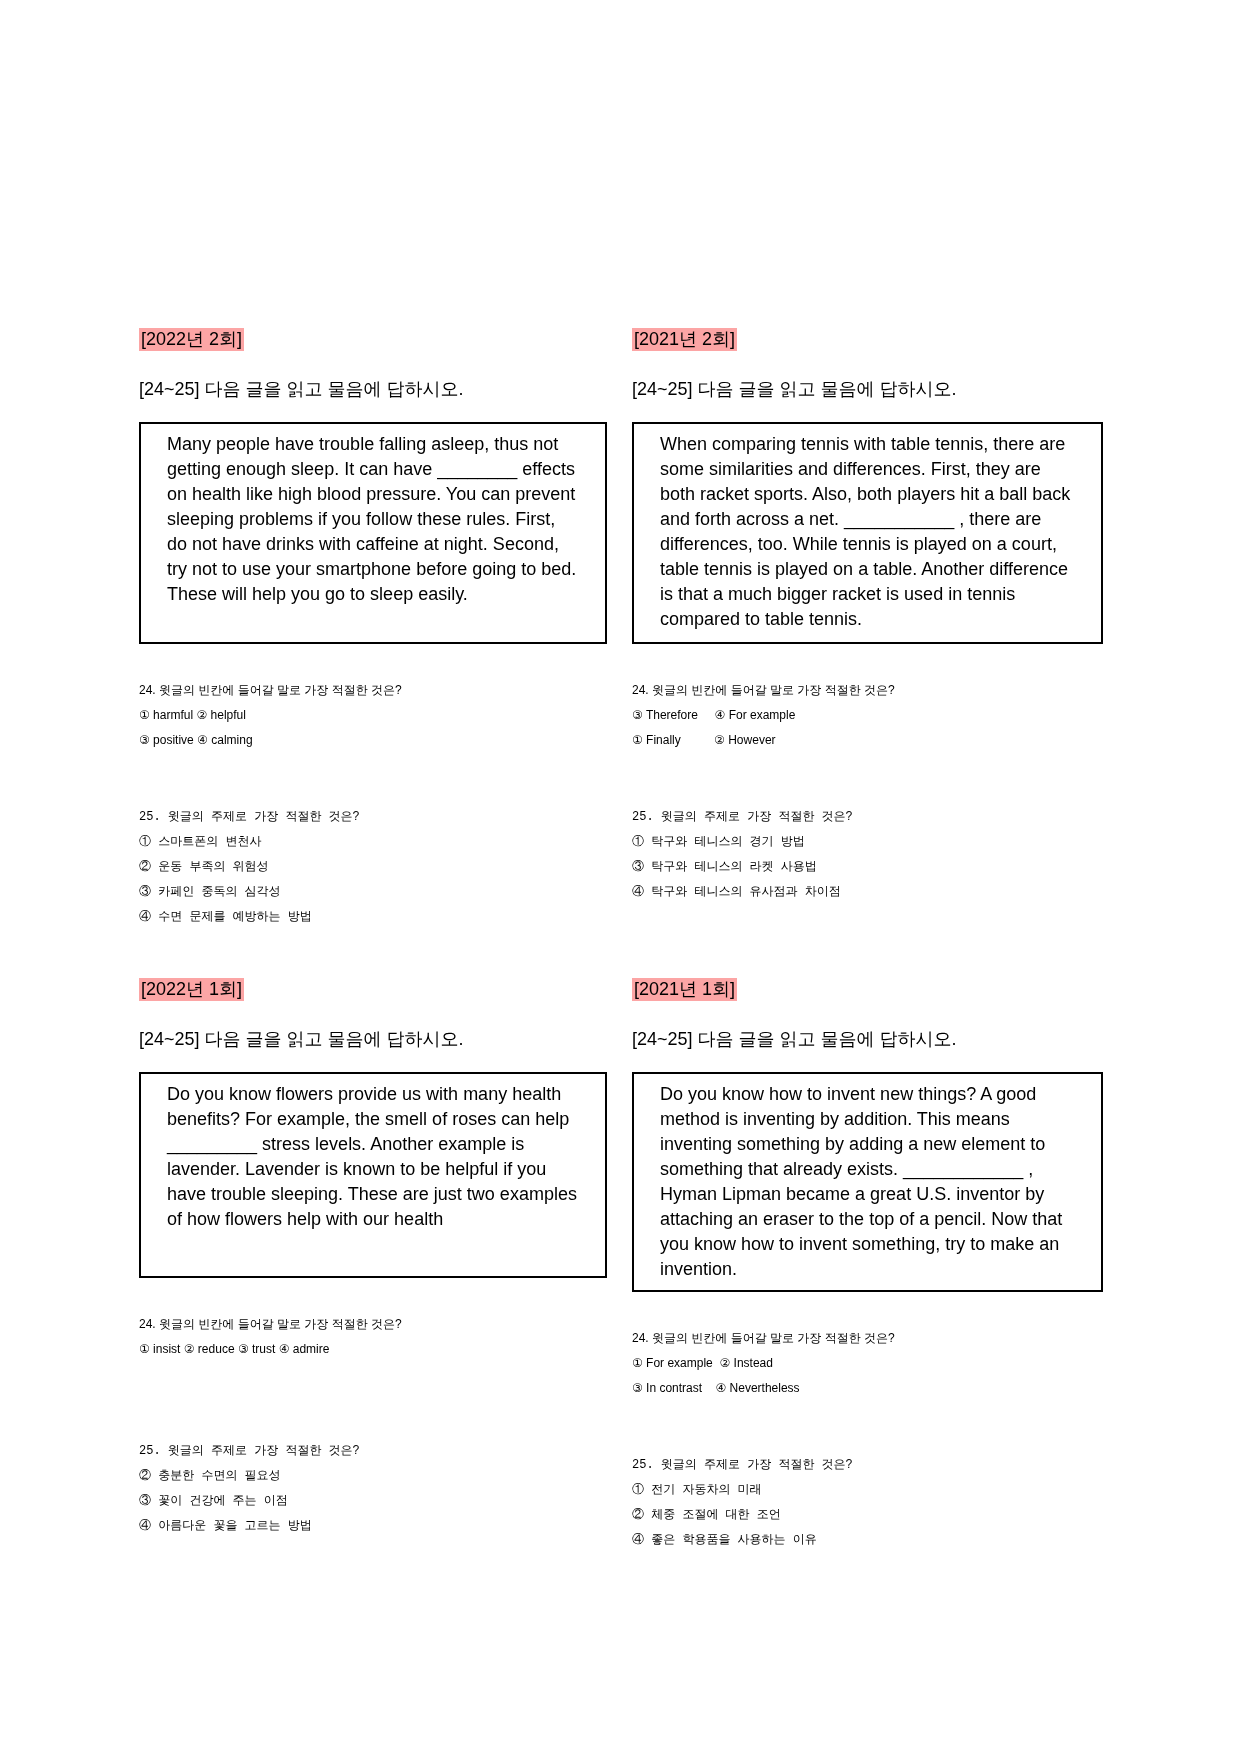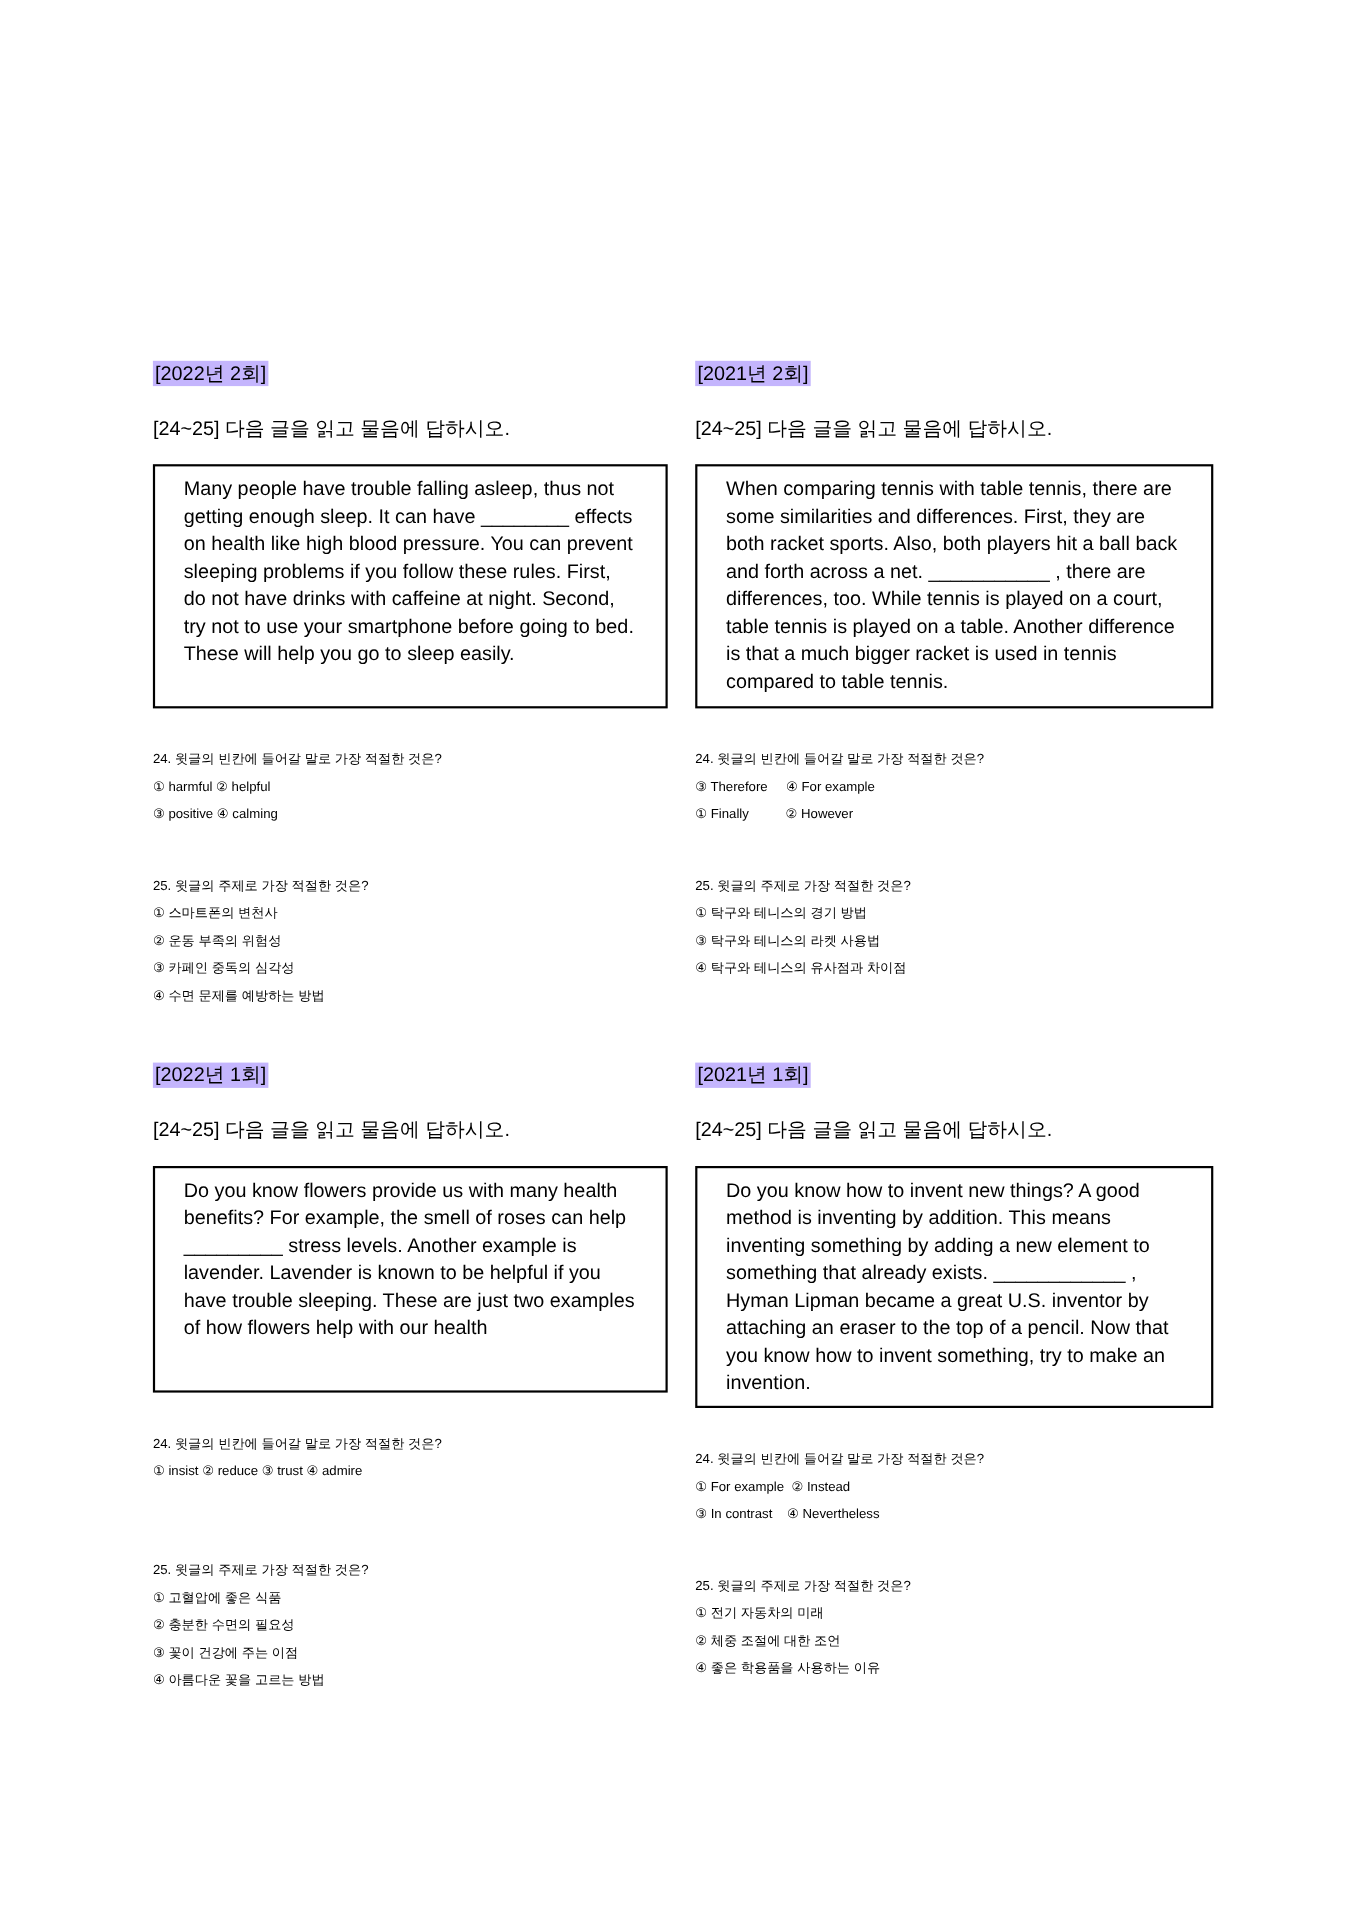--- a/index.html
+++ b/index.html
@@ -25,21 +25,21 @@
     display: grid;
     grid-template-columns: 468px 471px;
     column-gap: 25px;
     grid-auto-rows: min-content;
   }
   .section {
     margin-bottom: 48px;
   }
   .badge {
     display: inline-block;
-    background: #c4b5fd;
+    background: #fca5a5;
     font-size: 18px;
     line-height: 23px;
     padding: 0 2px;
   }
   .instr {
     margin-top: 26px;
     font-size: 18px;
     line-height: 24px;
   }
   .passage {
@@ -49,21 +49,21 @@
     font-size: 18px;
     line-height: 25px;
     box-sizing: border-box;
   }
   .passage.tall { min-height: 222px; }
   .passage.mid  { min-height: 206px; }
   .qblock {
     margin-top: 34px;
   }
   .qblock.q24 { min-height: 75px; }
-  .qblock.q25 { margin-top: 40px; }
+  .qblock.q25 { margin-top: 52px; font-family: Liberation Mono, monospace; }
   .qline {
     font-size: 12px;
     line-height: 25px;
     white-space: pre-wrap;
   }
 </style>
 </head>
 <body>
 
 <div class="page">
@@ -113,21 +113,20 @@
       <div class="instr">[24~25] 다음 글을 읽고 물음에 답하시오.</div>
       <div class="passage mid">
         <span>Do you know flowers provide us with many health benefits? For example, the smell of roses can help _________ stress levels. Another example is lavender. Lavender is known to be helpful if you have trouble sleeping. These are just two examples of how flowers help with our health</span>
       </div>
       <div class="qblock q24">
         <div class="qline">24. 윗글의 빈칸에 들어갈 말로 가장 적절한 것은?</div>
         <div class="qline">① insist ② reduce ③ trust ④ admire</div>
       </div>
       <div class="qblock q25">
         <div class="qline">25. 윗글의 주제로 가장 적절한 것은?</div>
-        <div class="qline">① 고혈압에 좋은 식품</div>
         <div class="qline">② 충분한 수면의 필요성</div>
         <div class="qline">③ 꽃이 건강에 주는 이점</div>
         <div class="qline">④ 아름다운 꽃을 고르는 방법</div>
       </div>
     </div>
 
     <div class="section">
       <span class="badge">[2021년 1회]</span>
       <div class="instr">[24~25] 다음 글을 읽고 물음에 답하시오.</div>
       <div class="passage mid">

